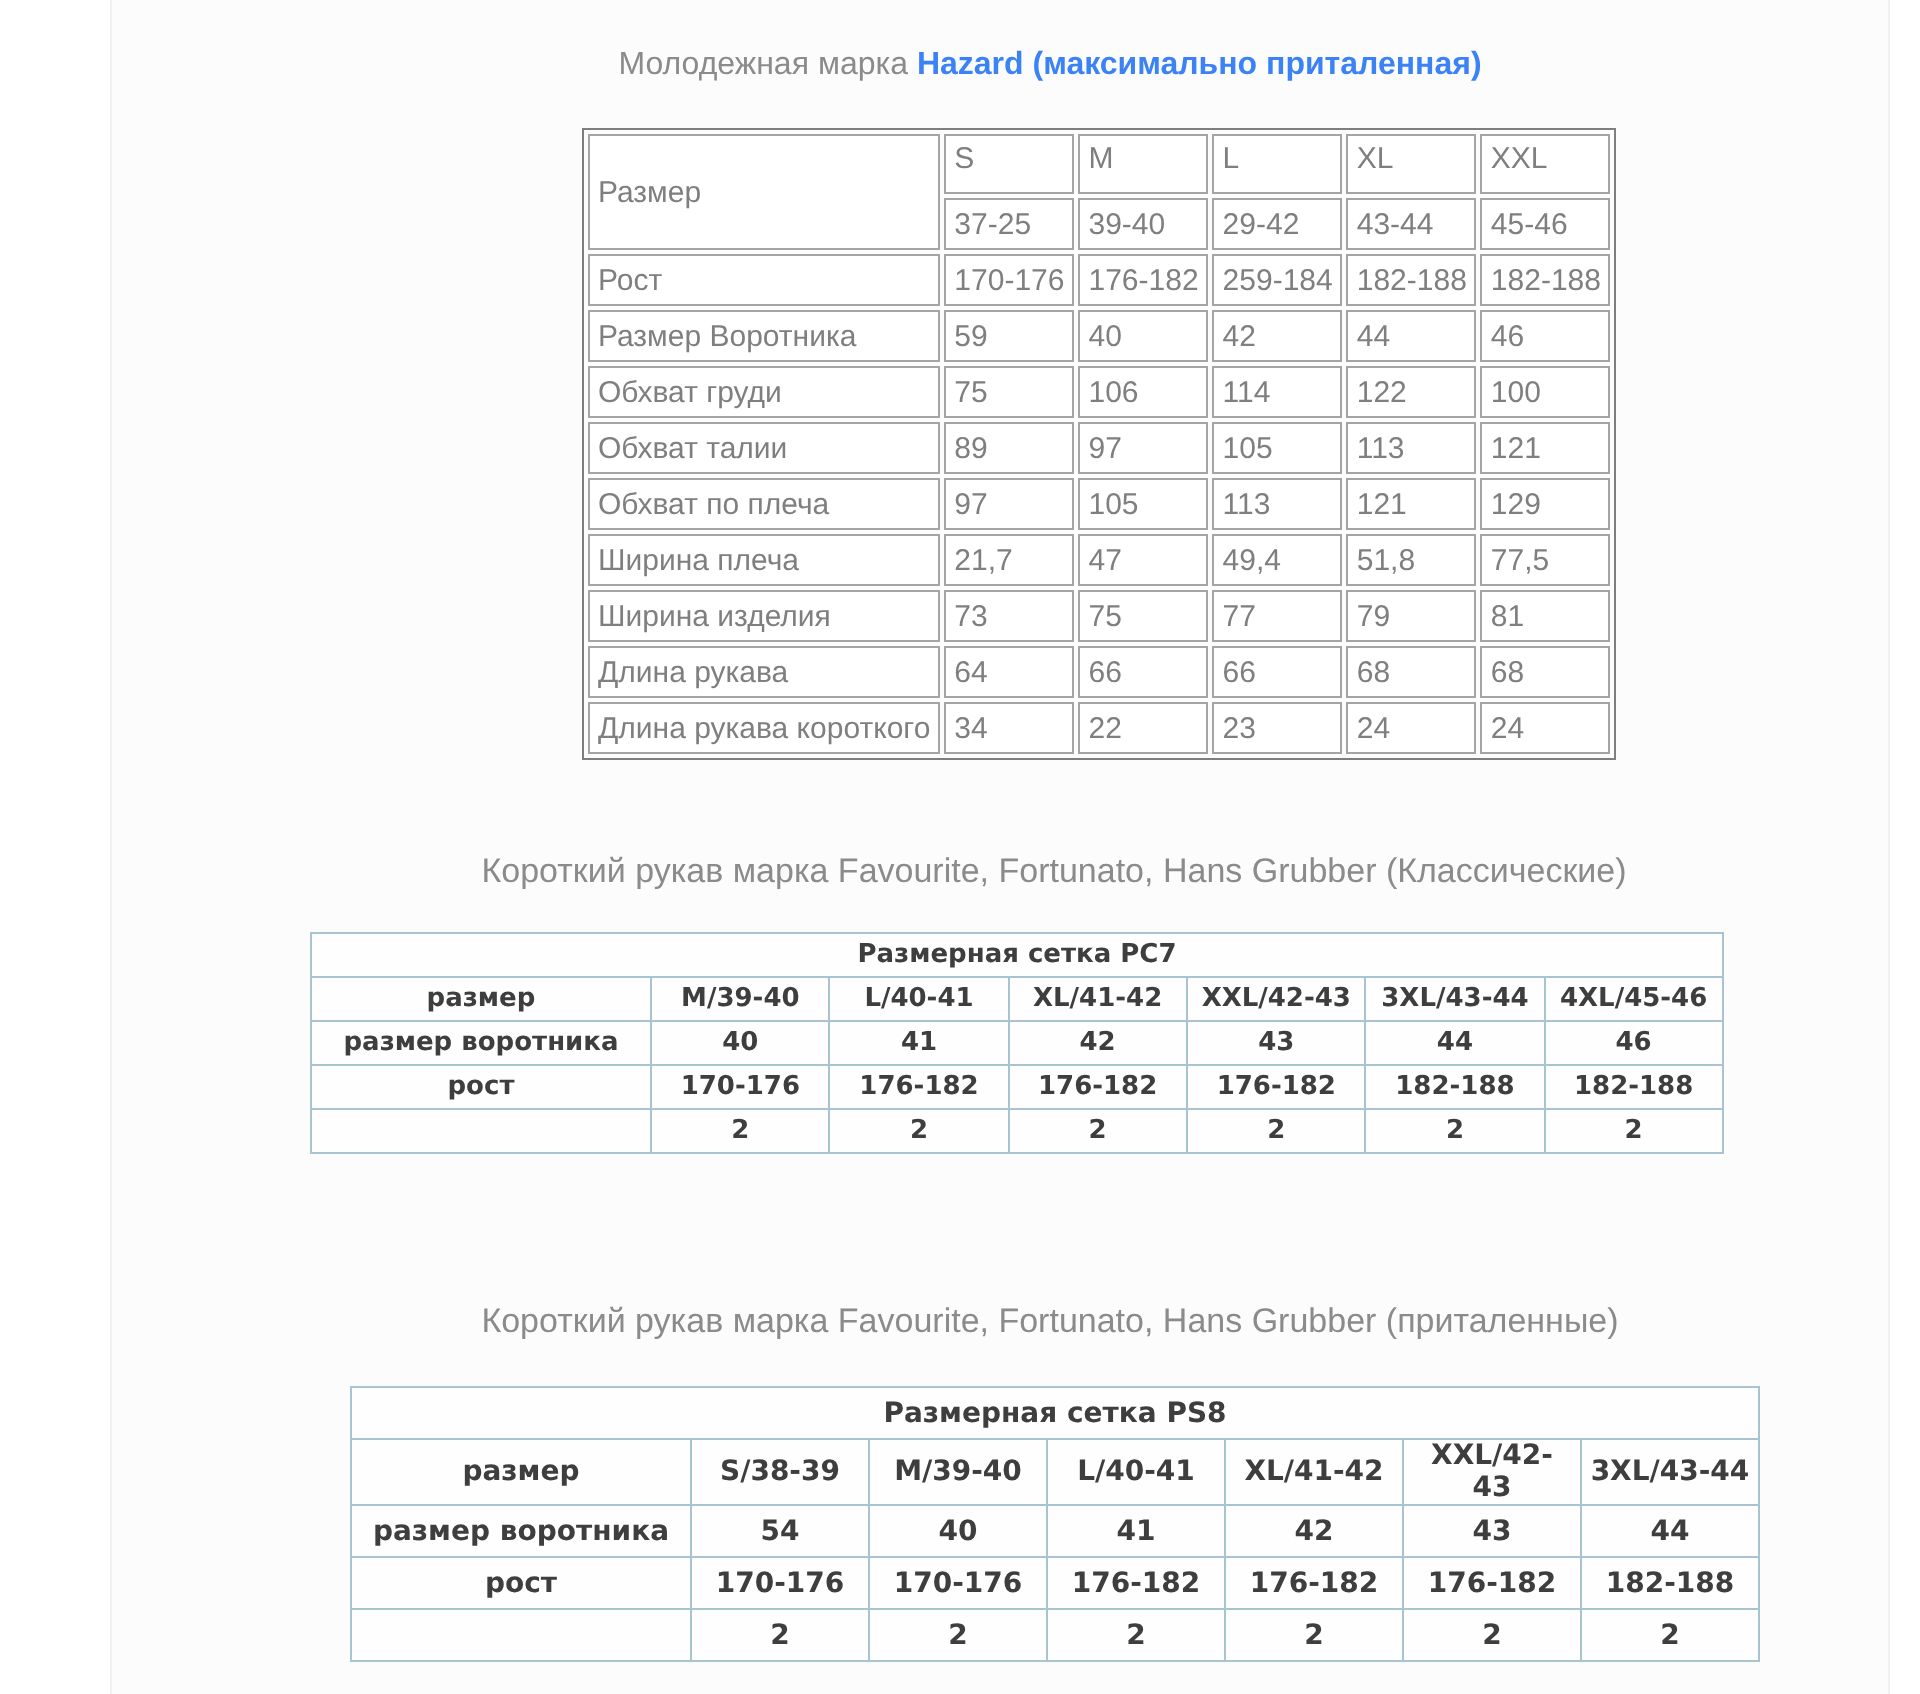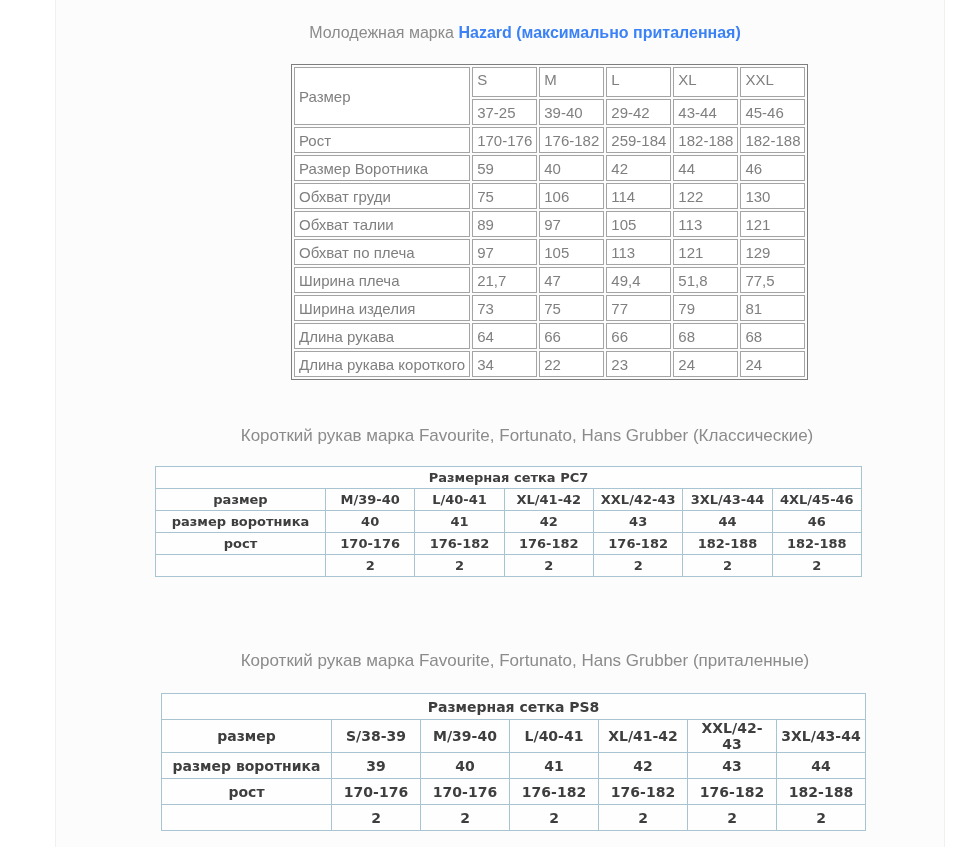--- a/index.html
+++ b/index.html
@@ -66,21 +66,21 @@
   }
   table.blue td {
     border: 1px solid #a9c4d1;
     padding: 0 4px;
     vertical-align: middle;
     overflow: hidden;
     background: #fefefe;
   }
   #table2 { left: 155px; top: 466px; width: 707px; font-size: 13px; }
   #table2 td { height: 22px; margin-top: 45px; }
-  #table3 { left: 161px; top: 693px; width: 705px; font-size: 14px; }
+  #table3 { left: 175px; top: 693px; width: 705px; font-size: 14px; }
   #table3 td { height: 26px; }
   table.blue td.hdr { text-align: center; }
 </style>
 </head>
 <body>
 
 <div class="page">
   <div class="content-bg"></div>
 
   <div class="title" id="title1"><span>Молодежная марка</span> <b>Hazard (максимально приталенная)</b></div>
@@ -117,21 +117,21 @@
           <td class="val">42</td>
           <td class="val">44</td>
           <td class="val">46</td>
         </tr>
         <tr>
           <td class="lbl">Обхват груди</td>
           <td class="val">75</td>
           <td class="val">106</td>
           <td class="val">114</td>
           <td class="val">122</td>
-          <td class="val">130</td>
+          <td class="val">100</td>
         </tr>
         <tr>
           <td class="lbl">Обхват талии</td>
           <td class="val">89</td>
           <td class="val">97</td>
           <td class="val">105</td>
           <td class="val">113</td>
           <td class="val">121</td>
         </tr>
         <tr>
@@ -252,21 +252,21 @@
           <td class="lbl">размер</td>
           <td>S/38-39</td>
           <td>M/39-40</td>
           <td>L/40-41</td>
           <td>XL/41-42</td>
           <td>XXL/42-43</td>
           <td>3XL/43-44</td>
         </tr>
         <tr>
           <td class="lbl">размер воротника</td>
-          <td>39</td>
+          <td>54</td>
           <td>40</td>
           <td>41</td>
           <td>42</td>
           <td>43</td>
           <td>44</td>
         </tr>
         <tr>
           <td class="lbl">рост</td>
           <td>170-176</td>
           <td>170-176</td>

